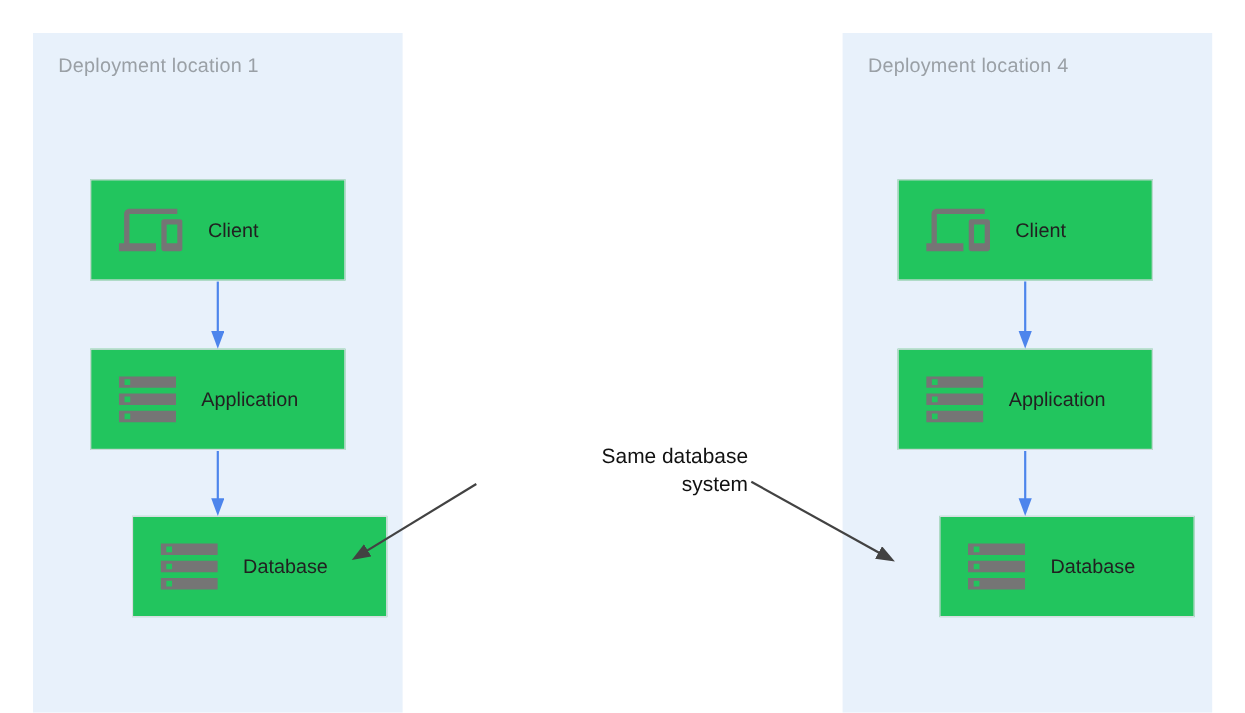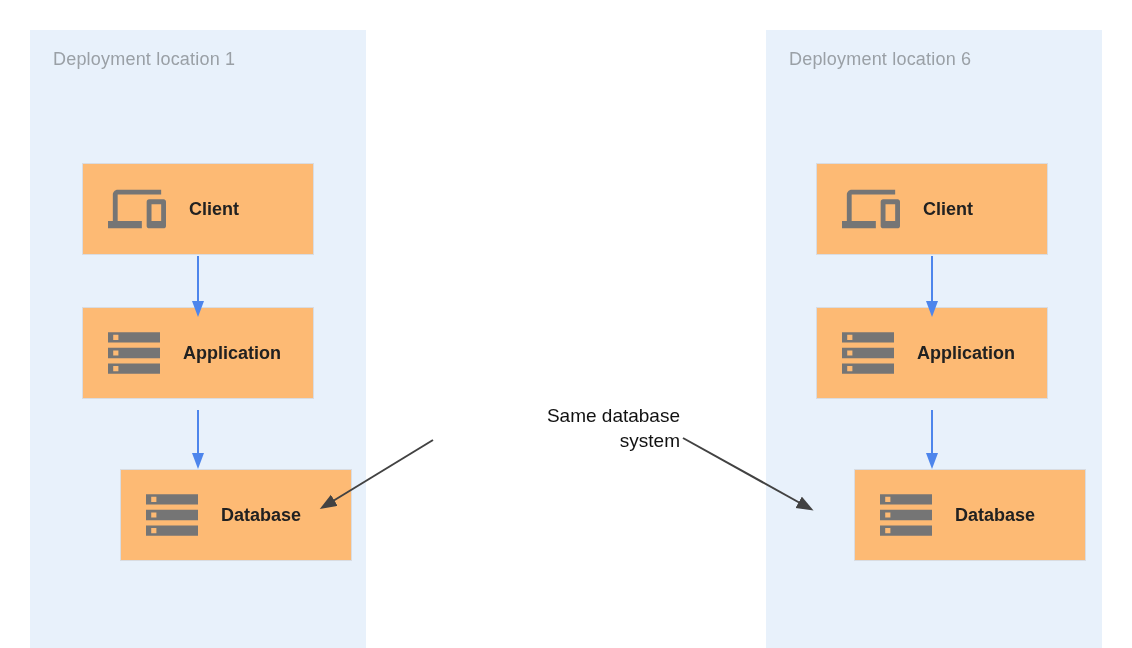--- a/index.html
+++ b/index.html
@@ -30,33 +30,32 @@
     left: 23px;
     font-size: 18px;
     color: #9aa0a6;
     letter-spacing: 0.2px;
     white-space: nowrap;
   }
   .node {
     position: absolute;
     width: 232px;
     height: 92px;
-    background: #fdba74;
+    background: #22c55e;
     border: 1px solid #d9dce1;
     box-sizing: border-box;
     display: flex;
     align-items: center;
     padding-left: 25px;
     gap: 23px;
-    font-weight: bold;
   }
   .group-left  .node { left: 52px; }
   .group-right .node { left: 50px; }
   .node-1 { top: 133px; }
-  .node-2 { top: 277px; }
+  .node-2 { top: 287px; }
   .node-3 { top: 439px; margin-left: 38px; }
   .node-label {
     font-size: 18px;
     color: #212121;
     white-space: nowrap;
   }
   .icon {
     display: flex;
     align-items: center;
     justify-content: center;
@@ -113,21 +112,21 @@
       <span class="icon">
         <svg width="52" height="44" viewBox="2 4 20 16" aria-hidden="true">
           <path fill="#757575" d="M2 20h20v-4H2v4zm2-3h2v2H4v-2zM2 4v4h20V4H2zm4 3H4V5h2v2zm-4 7h20v-4H2v4zm2-3h2v2H4v-2z"></path>
         </svg>
       </span>
       <span class="node-label">Database</span>
     </div>
   </section>
 
   <section class="group group-right">
-    <div class="group-label">Deployment location 6</div>
+    <div class="group-label">Deployment location 4</div>
 
     <div class="node node-1">
       <span class="icon">
         <svg width="58" height="46" viewBox="0 2.5 24 19" aria-hidden="true">
           <path fill="#757575" d="M4 6h18V4H4c-1.1 0-2 .9-2 2v11H0v3h14v-3H4V6zm19 2h-6c-.55 0-1 .45-1 1v10c0 .55.45 1 1 1h6c.55 0 1-.45 1-1V9c0-.55-.45-1-1-1zm-1 9h-4v-7h4v7z"></path>
         </svg>
       </span>
       <span class="node-label">Client</span>
     </div>
 

